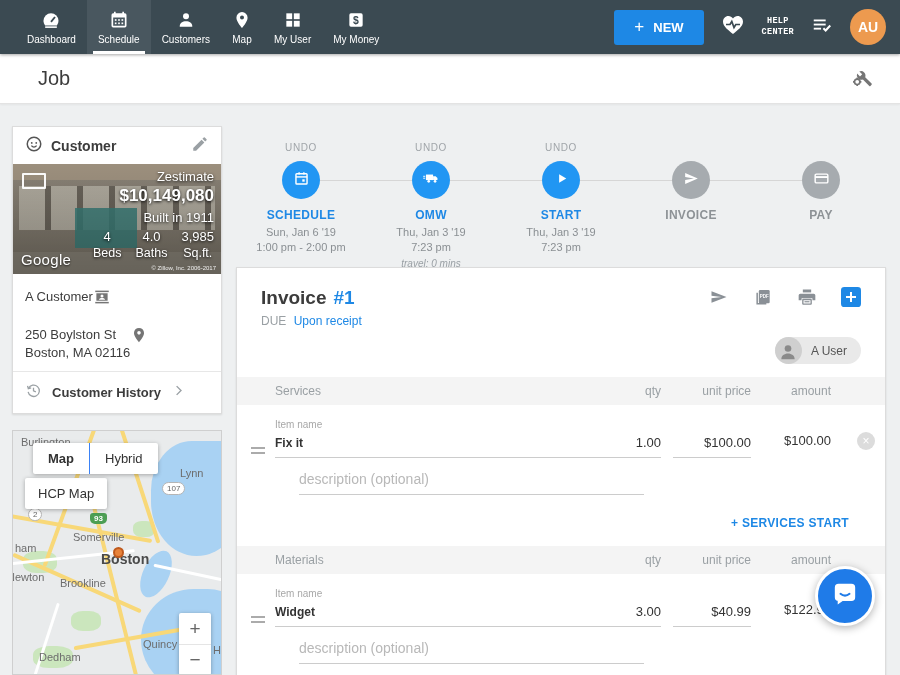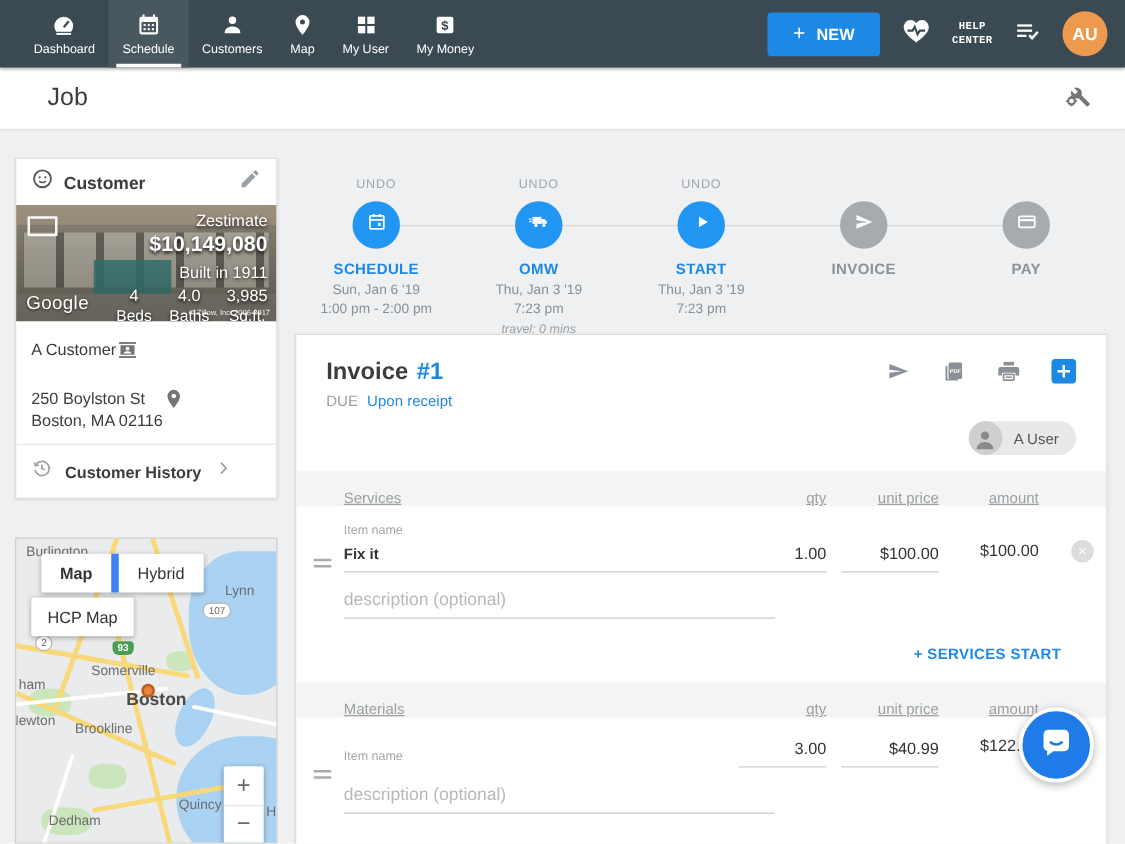--- a/index.html
+++ b/index.html
@@ -32,21 +32,21 @@
   .job-tools { margin-left:auto; cursor:pointer; }
   .job-tools svg { width:24px; height:24px; }
 
   
   .customer-card { position:absolute; left:12px; top:126px; width:210px; background:#fff;
                    border:1px solid #dcdcdc; box-shadow:0 1px 2px rgba(0,0,0,.1); }
   .cc-header { height:37px; display:flex; align-items:center; gap:8px; padding:0 12px; }
   .cc-header svg { width:18px; height:18px; }
   .cc-title { font-size:14px; font-weight:bold; color:#3c3c3c; }
   .cc-edit { margin-left:auto; cursor:pointer; }
-  .cc-photo { position:relative; height:93px; overflow:hidden;
+  .cc-photo { position:relative; height:110px; overflow:hidden;
               background:linear-gradient(#a39a8c, #847d70); }
   .ph-band { position:absolute; left:0; right:0; top:0; height:16px; background:#b7a democratic; background:#b7a893; }
   .ph-windows { position:absolute; left:6px; right:6px; top:22px; height:44px;
                 background:repeating-linear-gradient(90deg,#d9d4c6 0 26px,#6e685e 26px 32px); opacity:.75; }
   .ph-store { position:absolute; left:62px; top:44px; width:62px; height:40px; background:#3f8d88; opacity:.85; }
   .ph-walk { position:absolute; left:0; right:0; bottom:0; height:22px; background:#979184; }
   .ph-shade { position:absolute; inset:0; background:linear-gradient(rgba(0,0,0,.15), rgba(0,0,0,.32)); }
   .ph-frame-icon { position:absolute; left:9px; top:9px; width:24px; height:16px; border:2px solid #fff;
                    border-radius:1px; opacity:.95; }
   .z-block { position:absolute; right:7px; top:5px; text-align:right; color:#fff;
@@ -81,21 +81,21 @@
   .map-label.big { font-size:14px; font-weight:bold; color:#4a4a4a; }
   .badge-oval { position:absolute; background:#fff; border:1px solid #b5b5b5; border-radius:8px;
                 font-size:8px; color:#666; padding:1px 4px; }
   .badge-shield { position:absolute; background:#4d9e54; color:#fff; font-size:8px; font-weight:bold;
                   padding:1px 4px; border-radius:3px 3px 5px 5px; }
   .marker { position:absolute; width:11px; height:11px; background:#e8833a; border:2px solid #c05a1d; border-radius:50%; }
   .map-btn-group { position:absolute; left:20px; top:12px; display:flex; background:#fff;
                    box-shadow:0 1px 4px rgba(0,0,0,.3); border-radius:2px; z-index:4; }
   .map-btn { padding:8px 15px; font-size:13px; color:#333; cursor:pointer; }
   .map-btn.active { font-weight:bold; }
-  .map-btn + .map-btn { border-left:6px solid #3b82f6; }
+  .map-btn + .map-btn { border-left:1px solid #3b82f6; }
   .hcp-btn { position:absolute; left:12px; top:47px; background:#fff; box-shadow:0 1px 4px rgba(0,0,0,.3);
              padding:8px 13px; font-size:13px; color:#333; border-radius:2px; z-index:3; cursor:pointer; }
   .zoom-ctrl { position:absolute; right:10px; top:182px; width:32px; background:#fff;
                box-shadow:0 1px 4px rgba(0,0,0,.3); border-radius:2px; z-index:4; }
   .zoom-btn { height:31px; display:flex; align-items:center; justify-content:center;
               font-size:19px; color:#666; cursor:pointer; }
   .zoom-btn + .zoom-btn { border-top:1px solid #e5e5e5; }
 
   
   .timeline { position:absolute; left:236px; top:132px; width:650px; height:132px; }
@@ -126,38 +126,38 @@
   .due-label { color:#9aa0a4; }
   .due-value { color:#1e88e5; margin-left:4px; cursor:pointer; }
   .assignee-row { display:flex; justify-content:flex-end; padding:9px 24px 0 0; }
   .assignee-chip { background:#e9e9e9; border-radius:14px; height:27px; display:flex; align-items:center;
                    gap:9px; padding:0 14px 0 0; cursor:pointer; }
   .assignee-avatar { width:27px; height:27px; border-radius:50%; background:#cfcfcf; overflow:hidden;
                      display:flex; align-items:center; justify-content:center; }
   .assignee-avatar svg { width:20px; height:20px; }
   .assignee-name { font-size:12px; color:#555; }
 
-  .sec-bar { margin-top:13px; height:28px; background:#f4f4f4; display:flex; align-items:flex-end;
-             padding:0 10px 0 38px; font-size:12px; color:#9aa0a4;text-decoration:underline; }
+  .sec-bar { margin-top:13px; height:28px; background:#f4f4f4; display:flex; align-items:center;
+             padding:0 10px 0 38px; font-size:12px; color:#9aa0a4; }
   .sec-name { flex:1; }
   .col-qty { width:70px; text-align:right; }
   .col-unit { width:78px; text-align:right; margin-left:12px; }
   .col-amt { width:68px; text-align:right; margin-left:12px; }
   .col-x { width:44px; }
 
   .item-row { display:flex; align-items:flex-end; padding:14px 10px 0 38px; position:relative; }
   .drag-handle { position:absolute; left:14px; top:42px; width:14px; cursor:grab; }
   .drag-handle i { display:block; height:2px; background:#ababab; margin-bottom:3px; }
   .name-col { flex:1; display:flex; flex-direction:column; }
   .item-label { font-size:10px; color:#a8a8a8; margin-bottom:3px; }
   input.fld { border:none; border-bottom:1px solid #ccc; background:transparent; outline:none;
               font-family:inherit; padding:3px 0 7px 0; width:100%; }
   input.name-fld { font-size:12px; font-weight:bold; color:#333; }
   input.num-fld { font-size:13px; color:#333; text-align:right; }
-  input.desc-fld { font-size:14px; color:#555; width:345px; }
+  input.desc-fld { font-size:14px; color:#555; width:345px;margin-left:24px; }
   input.desc-fld::placeholder { color:#b8b8b8; }
   .amt-val { font-size:13px; color:#333; text-align:right; padding-bottom:10px; }
   .x-wrap { display:flex; justify-content:flex-end; padding-bottom:8px; }
   .x-btn { width:18px; height:18px; border-radius:50%; background:#dcdcdc; color:#fff; font-size:12px;
            line-height:18px; text-align:center; cursor:pointer; }
   .desc-row { padding:10px 10px 0 38px; }
   .add-row { display:flex; justify-content:flex-end; padding:21px 36px 16px 0; }
   .add-link { color:#1e88e5; font-size:12px; font-weight:bold; letter-spacing:.3px; cursor:pointer; }
 
   
@@ -559,20 +559,21 @@
       <span class="col-amt">amount</span>
       <span class="col-x"></span>
     </div>
     <div class="item-row">
       <div class="drag-handle">
           <i></i>
           <i></i>
         </div>
       <div class="name-col">
         <span class="item-label">Item name</span>
+        <input class="fld name-fld" value="Widget" style="">
       </div>
       <div class="col-qty"><input class="fld num-fld" value="3.00" style=""></div>
       <div class="col-unit"><input class="fld num-fld" value="$40.99" style=""></div>
       <div class="col-amt amt-val">$122.97</div>
       <div class="col-x x-wrap"></div>
     </div>
     <div class="desc-row">
       <input class="fld desc-fld" placeholder="description (optional)" style="">
     </div>
     <div class="add-row">

